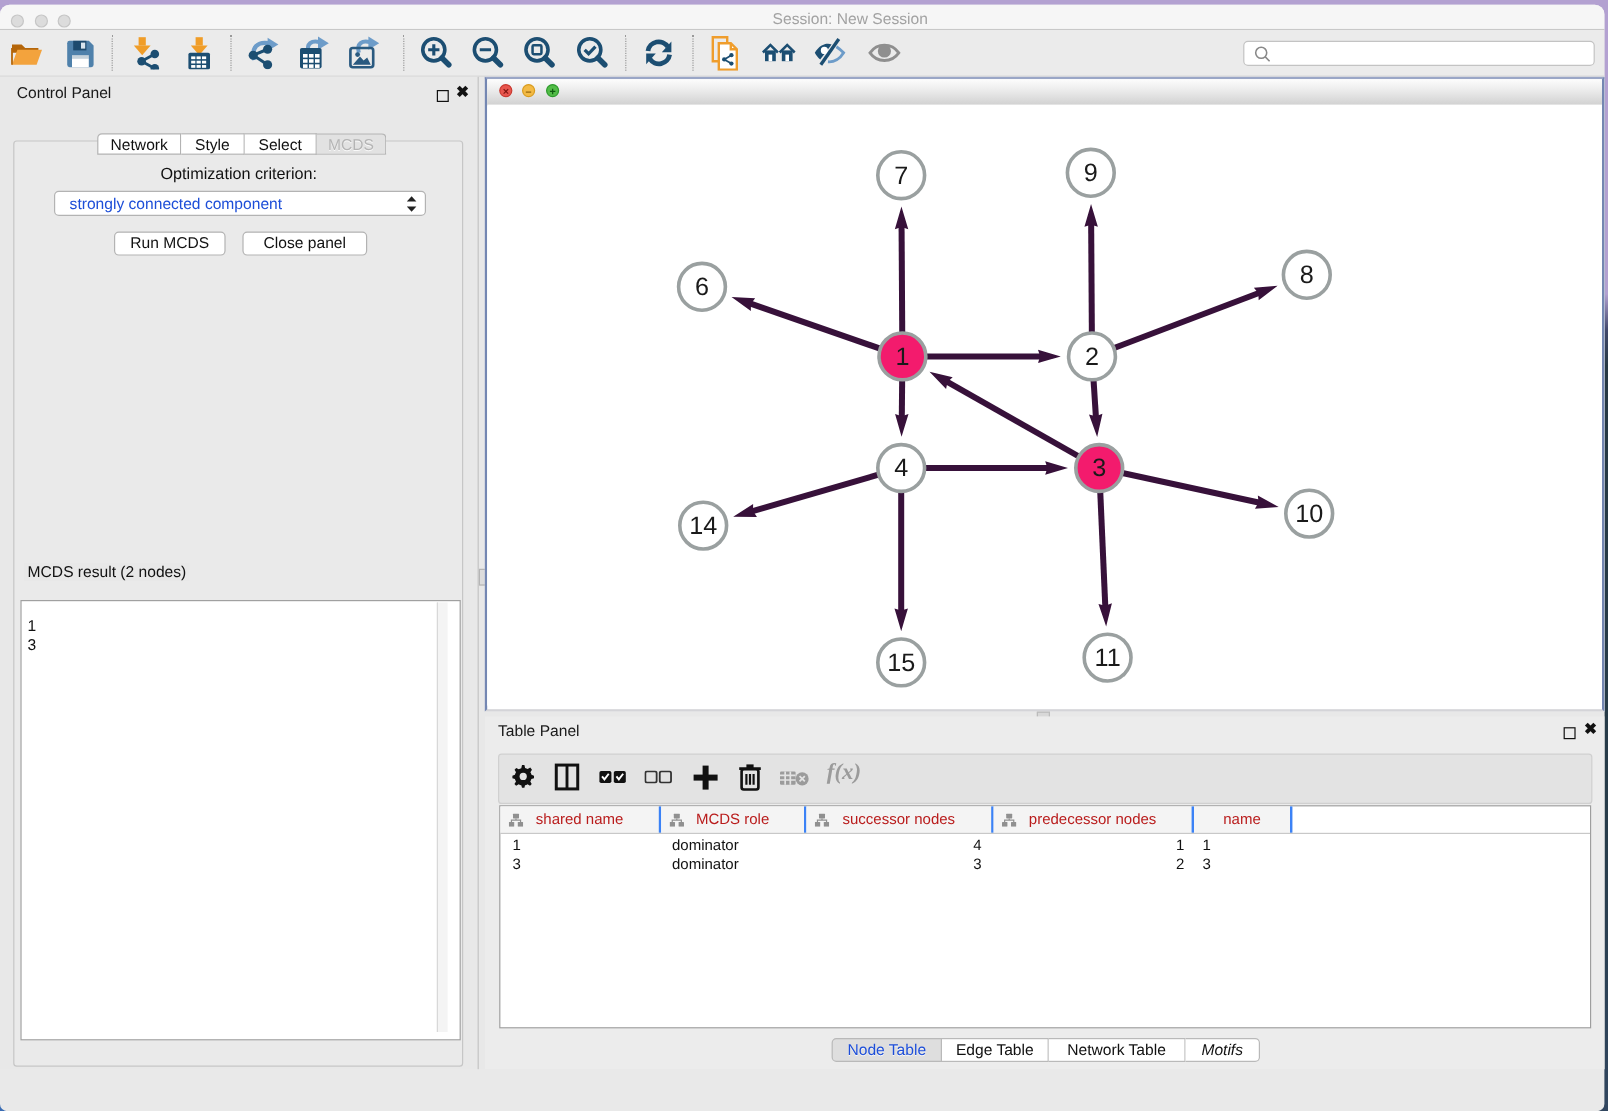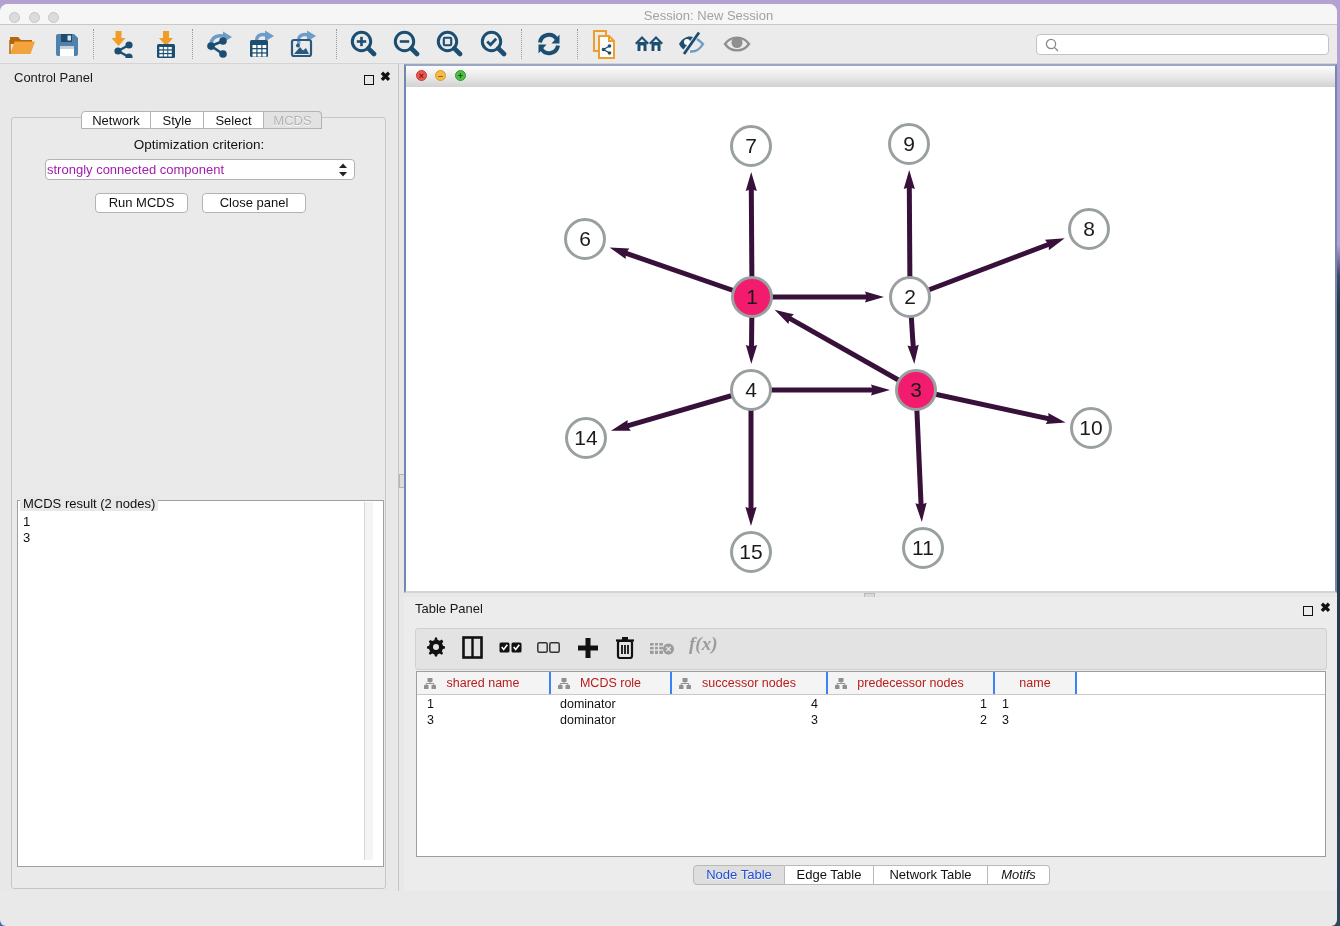--- a/index.html
+++ b/index.html
@@ -16,24 +16,24 @@
 .ticon{position:absolute;top:4px;}
 .searchbox{position:absolute;left:1036px;top:9px;width:291px;height:19px;background:#fff;border:1px solid #c3c3c3;border-radius:4px;}
 .main{position:absolute;left:0;top:60px;width:1337px;height:827px;background:#e8e8e8;}
 
 .cp{position:absolute;left:0;top:0;width:398px;height:827px;background:#e8e8e8;border-right:1px solid #c4c4c4;}
 .cphead{position:absolute;left:14px;top:6px;font-size:13px;color:#1a1a1a;}
 .floatbtn{position:absolute;width:10px;height:10px;border:1.5px solid #111;box-sizing:border-box;}
 .closex{position:absolute;font-size:13px;font-weight:bold;color:#111;}
 .tab{position:absolute;top:35px;height:18px;box-sizing:border-box;border:1px solid #b3b3b3;background:#fff;font-size:13px;color:#111;text-align:center;line-height:17px;margin-top:12px;}
 .cppanel{position:absolute;left:11px;top:53px;width:375px;height:772px;background:#eaeaea;border:1px solid #c6c6c6;border-radius:3px;box-sizing:border-box;}
-.combo{position:absolute;left:45px;top:95px;width:310px;height:21px;background:#fff;border:1px solid #b3b3b3;border-radius:4px;box-sizing:border-box;font-size:13px;color:#a21caf;line-height:19px;padding-left:1px;}
+.combo{position:absolute;left:45px;top:95px;width:310px;height:21px;background:#fff;border:1px solid #b3b3b3;border-radius:4px;box-sizing:border-box;font-size:13px;color:#1d4ed8;line-height:19px;padding-left:12px;}
 .btn{position:absolute;top:129px;height:20px;background:#fff;border:1px solid #b3b3b3;border-radius:4px;box-sizing:border-box;font-size:13px;color:#111;text-align:center;line-height:18px;}
 .fieldset{position:absolute;left:17px;top:436px;width:367px;height:367px;background:#fff;border:1px solid #a0a0a0;box-sizing:border-box;}
-.legend{position:absolute;left:20px;top:432px;background:#e8e8e8;font-size:13px;color:#111;padding:0 3px;}
+.legend{position:absolute;left:20px;top:405px;background:#e8e8e8;font-size:13px;color:#111;padding:0 3px;}
 
 .nw{position:absolute;left:404px;top:0;width:933px;height:529px;background:#fff;border:2px solid #7487b2;border-top-color:#9aa6c6;border-bottom-color:#d4d4d8;box-sizing:border-box;}
 .nwtitle{position:absolute;left:0;top:0;width:100%;height:21px;background:linear-gradient(180deg,#fdfdfd,#e9e9e9 50%,#d2d2d2);border-bottom:1px solid #9c9c9c;}
 .mtl{position:absolute;top:4px;width:11px;height:11px;border-radius:50%;box-sizing:border-box;font-size:9px;line-height:10px;text-align:center;font-weight:bold;}
 .canvas{position:absolute;left:0;top:21px;width:929px;height:501px;background:#fff;}
 
 .tp{position:absolute;left:404px;top:533px;width:933px;height:294px;background:#ececec;}
 .tptoolbar{position:absolute;left:11px;top:31px;width:912px;height:42px;background:#e3e3e3;border:1px solid #d0d0d0;border-radius:3px;box-sizing:border-box;font-weight:bold;}
 .tbl{position:absolute;left:12px;top:74px;width:910px;height:186px;background:#fff;border:1px solid #9e9e9e;box-sizing:border-box;}
 .th{position:absolute;top:0;height:22px;background:#f4f4f4;border-right:2px solid #3b82f6;box-sizing:border-box;font-size:12.5px;color:#b91c1c;text-align:center;line-height:22px;}

